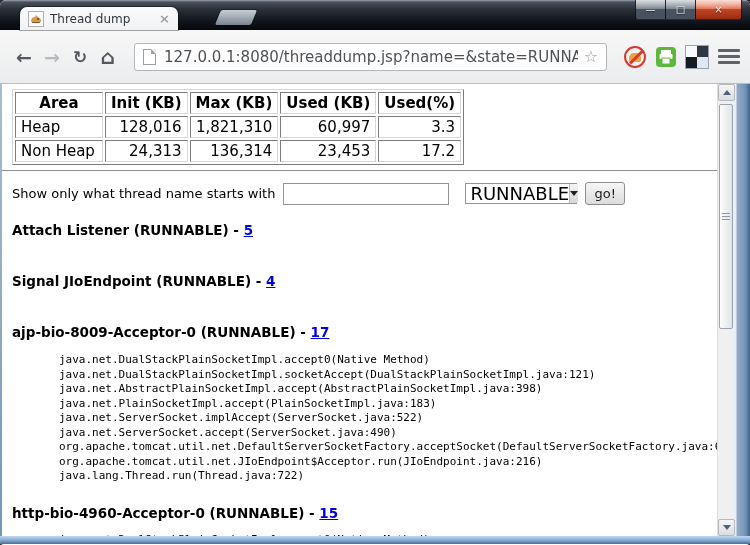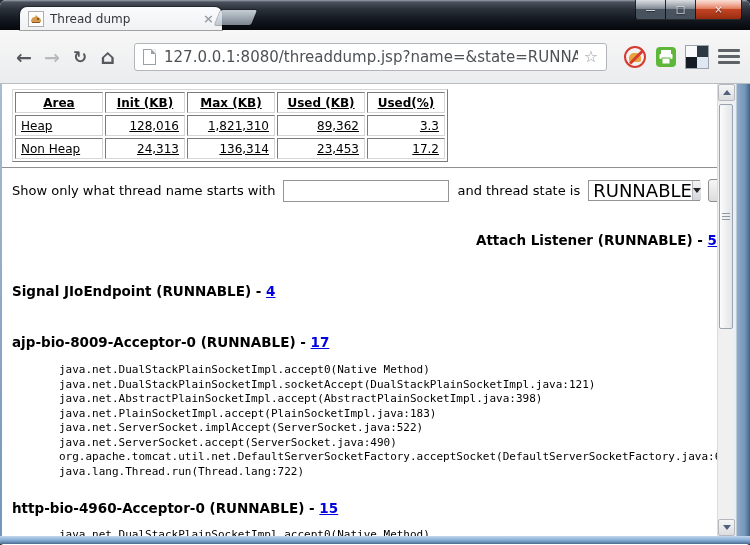--- a/index.html
+++ b/index.html
@@ -2,21 +2,21 @@
 <html><head>
 <meta charset="utf-8">
 <style>
   html,body{margin:0;padding:0;width:750px;height:545px;overflow:hidden;
     font-family:"DejaVu Sans","Liberation Sans",sans-serif;background:#2a2f38;}
   .window{position:relative;width:750px;height:545px;border-radius:6px 6px 4px 4px;overflow:hidden;
     background:#fff;}
   
   .titlebar{position:relative;height:30px;
     background:linear-gradient(180deg,#99a2ad 0%,#4a515c 7%,#2a3039 32%,#12161d 68%,#05070b 100%);}
-  .tab{position:absolute;left:20px;top:7px;width:202px;height:23px;border-radius:7px 7px 0 0;
+  .tab{position:absolute;left:20px;top:7px;width:158px;height:23px;border-radius:7px 7px 0 0;
     background:linear-gradient(180deg,#fafbfc,#f0f1f2);box-shadow:0 0 0 1px rgba(0,0,0,.35);
     display:flex;align-items:center;padding:0 8px;box-sizing:border-box;}
   .favicon{width:16px;height:16px;margin-right:6px;flex:none;}
   .tab-title{font-size:12px;color:#33373b;flex:1;white-space:nowrap;overflow:hidden;}
   .tab-close{color:#9a9fa5;font-size:13px;font-weight:bold;line-height:13px;cursor:default;}
   .newtab-btn{position:absolute;left:218px;top:10px;width:36px;height:15px;border-radius:2px;
     transform:skewX(-22deg);background:linear-gradient(180deg,rgba(225,232,240,.85),rgba(170,182,196,.7));
     box-shadow:0 0 0 1px rgba(0,0,0,.3);}
   .win-controls{position:absolute;top:0;right:8px;display:flex;}
   .win-btn{height:19px;border:1px solid rgba(5,10,16,.85);border-top:none;margin-left:-1px;
@@ -80,40 +80,40 @@
     display:flex;align-items:center;justify-content:center;}
   .grip{display:flex;flex-direction:column;gap:2px;width:8px;}
   .grip i{display:block;height:1px;background:#8e99a8;}
   .frame-right{width:16px;flex:none;
     background:linear-gradient(90deg,#e8eef5 0px,#e8eef5 2px,#90aac5 3px,#7396b9 11px,#42638a 16px);}
   .frame-bottom{height:8px;background:linear-gradient(180deg,#c3d8ee,#82aad2 55%,#4a6b8e);}
   
   .mem-table{border-collapse:separate;border-spacing:2px;margin:5px 0 0 10px;
     border:1px solid;border-color:#d6d6d6 #7b7b7b #7b7b7b #d6d6d6;}
   .mem-table th,.mem-table td{border:1px solid;border-color:#7b7b7b #d6d6d6 #d6d6d6 #7b7b7b;
-    font-size:12px;height:17px;padding:1px 5px;white-space:nowrap;text-decoration:underline;}
+    font-size:15px;height:17px;padding:1px 5px;white-space:nowrap;}
   .mem-table th{font-weight:bold;text-align:center;}
   .mem-table td{text-align:right;}
   .mem-table td.area{text-align:left;}
   .c-area{width:76px;}.c-init{width:68px;}.c-max{width:76px;}.c-used{width:76px;}.c-pct{width:66px;}
   .rule{border:none;border-top:1px solid #8f8f8f;border-bottom:1px solid #fdfdfd;margin:5px 0 0 0;}
   .filter-row{display:flex;align-items:center;margin:10px 0 0 10px;font-size:13px;white-space:nowrap;}
   .name-input{width:158px;height:18px;border:1px solid #949494;margin:0 8px;font-size:13px;
     font-family:inherit;padding:1px 3px;}
   .selectbox{display:inline-flex;align-items:center;width:112px;height:21px;border:1px solid #949494;
     background:#fff;margin:0 8px;box-sizing:border-box;}
   .sel-text{flex:1;padding-left:4px;font-size:18px;}
   .sel-btn{width:17px;height:100%;border-left:1px solid #b5b8bc;
     background:linear-gradient(180deg,#f4f4f4,#d5d6d9);display:flex;align-items:center;justify-content:center;}
   .sel-btn .tri{width:0;height:0;border-left:4px solid transparent;border-right:4px solid transparent;
     border-top:5px solid #222;}
   .go-btn{height:23px;padding:1px 8px;font-size:13px;font-family:inherit;color:#1c1c1c;
     border:1px solid #8e8e8e;border-radius:3px;background:linear-gradient(180deg,#f6f6f6,#dcdcdc);}
   .thread-h{margin:35px 0 0 10px;font-size:13.5px;font-weight:bold;white-space:nowrap;}
-  .thread-h.first{margin-top:30px;text-align:right;}
+  .thread-h.first{margin-top:17px;}
   .thread-h a{color:#0000e0;text-decoration:underline;cursor:pointer;}
   .stack{margin:13px 0 0 57px;font-family:"DejaVu Sans Mono","Liberation Mono",monospace;
     font-size:11px;line-height:14.5px;white-space:nowrap;}
   .stack.last{margin-top:12px;}
   .thread-h.h4{margin-top:21px;}
 </style>
 </head>
 <body>
 
 <div class="window">
@@ -190,39 +190,38 @@
           <th class="c-area">Area</th>
           <th class="c-init">Init (KB)</th>
           <th class="c-max">Max (KB)</th>
           <th class="c-used">Used (KB)</th>
           <th class="c-pct">Used(%)</th>
         </tr>
         <tr>
           <td class="area">Heap</td>
           <td>128,016</td>
           <td>1,821,310</td>
-          <td>89,362</td>
+          <td>60,997</td>
           <td>3.3</td>
         </tr>
         <tr>
           <td class="area">Non Heap</td>
           <td>24,313</td>
           <td>136,314</td>
           <td>23,453</td>
           <td>17.2</td>
         </tr>
       </tbody>
         </table>
 
       <hr class="rule">
 
       <div class="filter-row">
         <span>Show only what thread name starts with</span>
         <input class="name-input" type="text" value="" style="">
-        <span>and thread state is</span>
         <span class="selectbox">
           <span class="sel-text">RUNNABLE</span>
           <span class="sel-btn">
               <i class="tri"></i>
             </span>
         </span>
         <button class="go-btn">go!</button>
       </div>
 
       <div class="thread-h first">
@@ -240,21 +239,22 @@
         <a>17</a>
       </div>
       <div class="stack">
         <div>java.net.DualStackPlainSocketImpl.accept0(Native Method)</div>
         <div>java.net.DualStackPlainSocketImpl.socketAccept(DualStackPlainSocketImpl.java:121)</div>
         <div>java.net.AbstractPlainSocketImpl.accept(AbstractPlainSocketImpl.java:398)</div>
         <div>java.net.PlainSocketImpl.accept(PlainSocketImpl.java:183)</div>
         <div>java.net.ServerSocket.implAccept(ServerSocket.java:522)</div>
         <div>java.net.ServerSocket.accept(ServerSocket.java:490)</div>
         <div>org.apache.tomcat.util.net.DefaultServerSocketFactory.acceptSocket(DefaultServerSocketFactory.java:60)</div>
-        <div>java.lang.Thread.run(Thread.lang:722)</div>
+        <div>org.apache.tomcat.util.net.JIoEndpoint$Acceptor.run(JIoEndpoint.java:216)</div>
+        <div>java.lang.Thread.run(Thread.java:722)</div>
       </div>
 
       <div class="thread-h h4">
         <span>http-bio-4960-Acceptor-0 (RUNNABLE) -</span>
         <a>15</a>
       </div>
       <div class="stack last">
         <div>java.net.DualStackPlainSocketImpl.accept0(Native Method)</div>
 
       </div>

